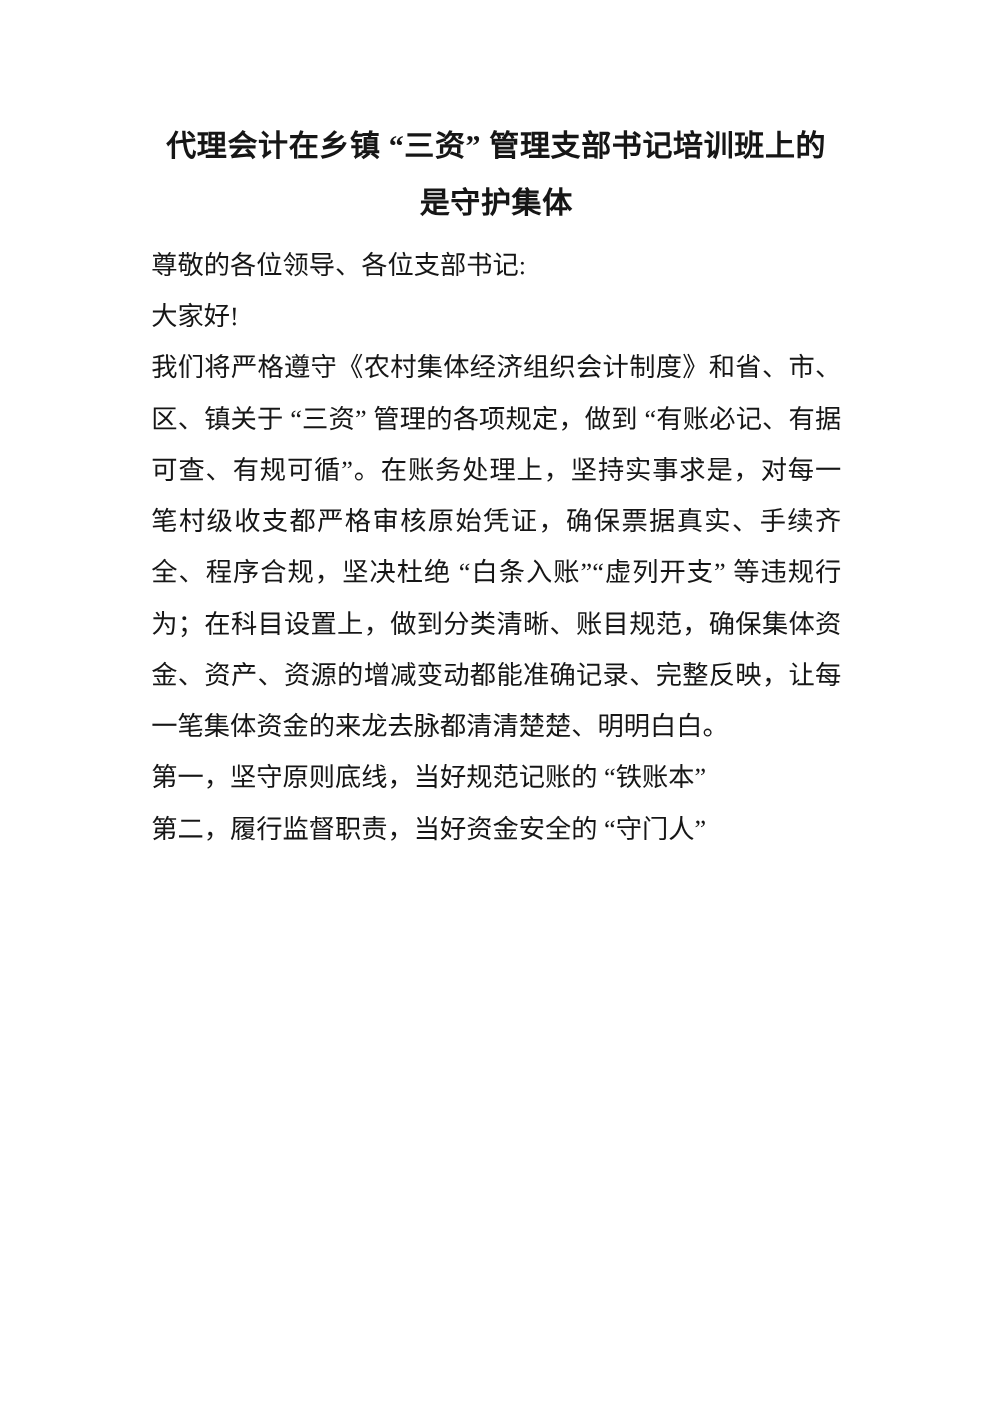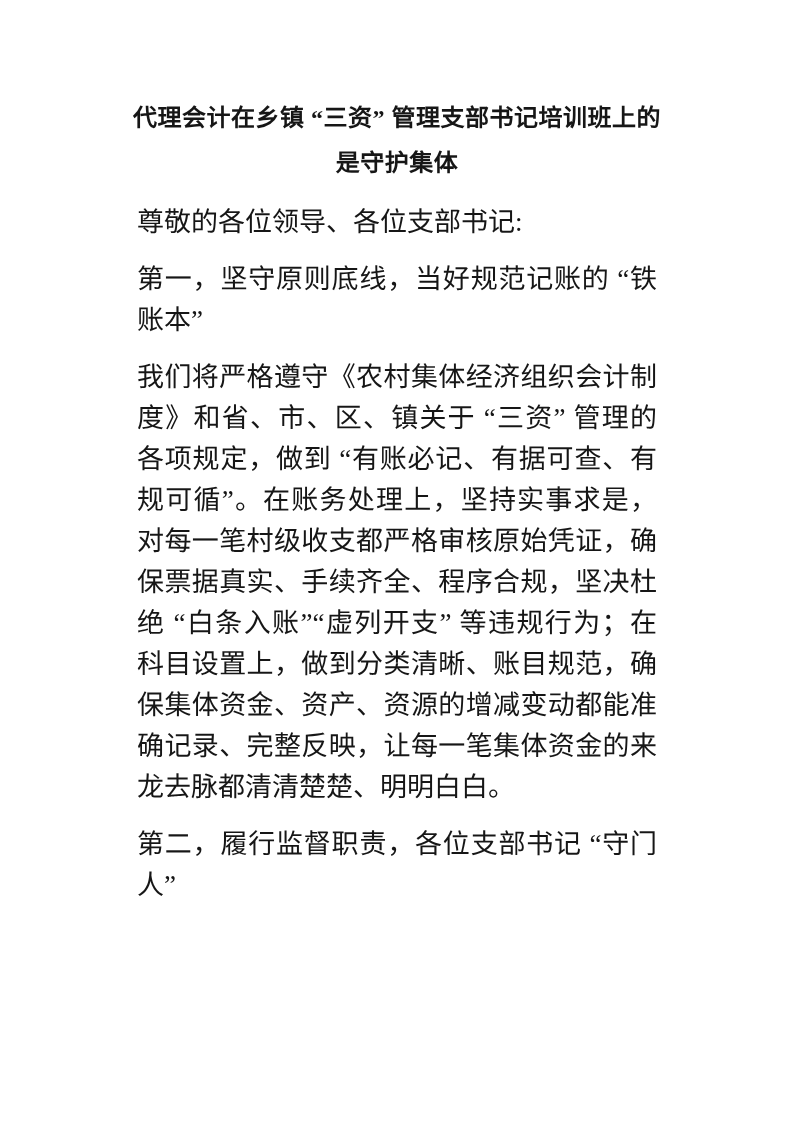--- a/index.html
+++ b/index.html
@@ -27,43 +27,44 @@
     font-size: 24px;
     font-weight: bold;
     line-height: 45px;
     text-align: center;
     letter-spacing: 0.5px;
   }
   .title-line {
     display: block;
   }
   .para {
-    margin: 16px;
-    font-size: 27px;
+    margin: 0;
+    font-size: 21px;
     line-height: 41px;
     text-align: justify;
     text-justify: inter-ideograph;
     word-break: break-all;
   }
 </style>
 </head>
 <body>
 
 <div class="page">
   <div class="doc">
 
     <h1 class="title">
       <span class="title-line">代理会计在乡镇 “三资” 管理支部书记培训班上的</span>
       <span class="title-line">是守护集体</span>
     </h1>
 
     <p class="para">尊敬的各位领导、各位支部书记:</p>
 
+    <p class="para">大家好!</p>
 
+
+    <p class="para">我们将严格遵守《农村集体经济组织会计制度》和省、市、区、镇关于 “三资” 管理的各项规定，做到 “有账必记、有据可查、有规可循”。在账务处理上，坚持实事求是，对每一笔村级收支都严格审核原始凭证，确保票据真实、手续齐全、程序合规，坚决杜绝 “白条入账”“虚列开支” 等违规行为；在科目设置上，做到分类清晰、账目规范，确保集体资金、资产、资源的增减变动都能准确记录、完整反映，让每一笔集体资金的来龙去脉都清清楚楚、明明白白。</p>
 
     <p class="para">第一，坚守原则底线，当好规范记账的 “铁账本”</p>
 
-    <p class="para">我们将严格遵守《农村集体经济组织会计制度》和省、市、区、镇关于 “三资” 管理的各项规定，做到 “有账必记、有据可查、有规可循”。在账务处理上，坚持实事求是，对每一笔村级收支都严格审核原始凭证，确保票据真实、手续齐全、程序合规，坚决杜绝 “白条入账”“虚列开支” 等违规行为；在科目设置上，做到分类清晰、账目规范，确保集体资金、资产、资源的增减变动都能准确记录、完整反映，让每一笔集体资金的来龙去脉都清清楚楚、明明白白。</p>
-
-    <p class="para">第二，履行监督职责，各位支部书记 “守门人”</p>
+    <p class="para">第二，履行监督职责，当好资金安全的 “守门人”</p>
 
   </div>
 </div>
 
 </body></html>

